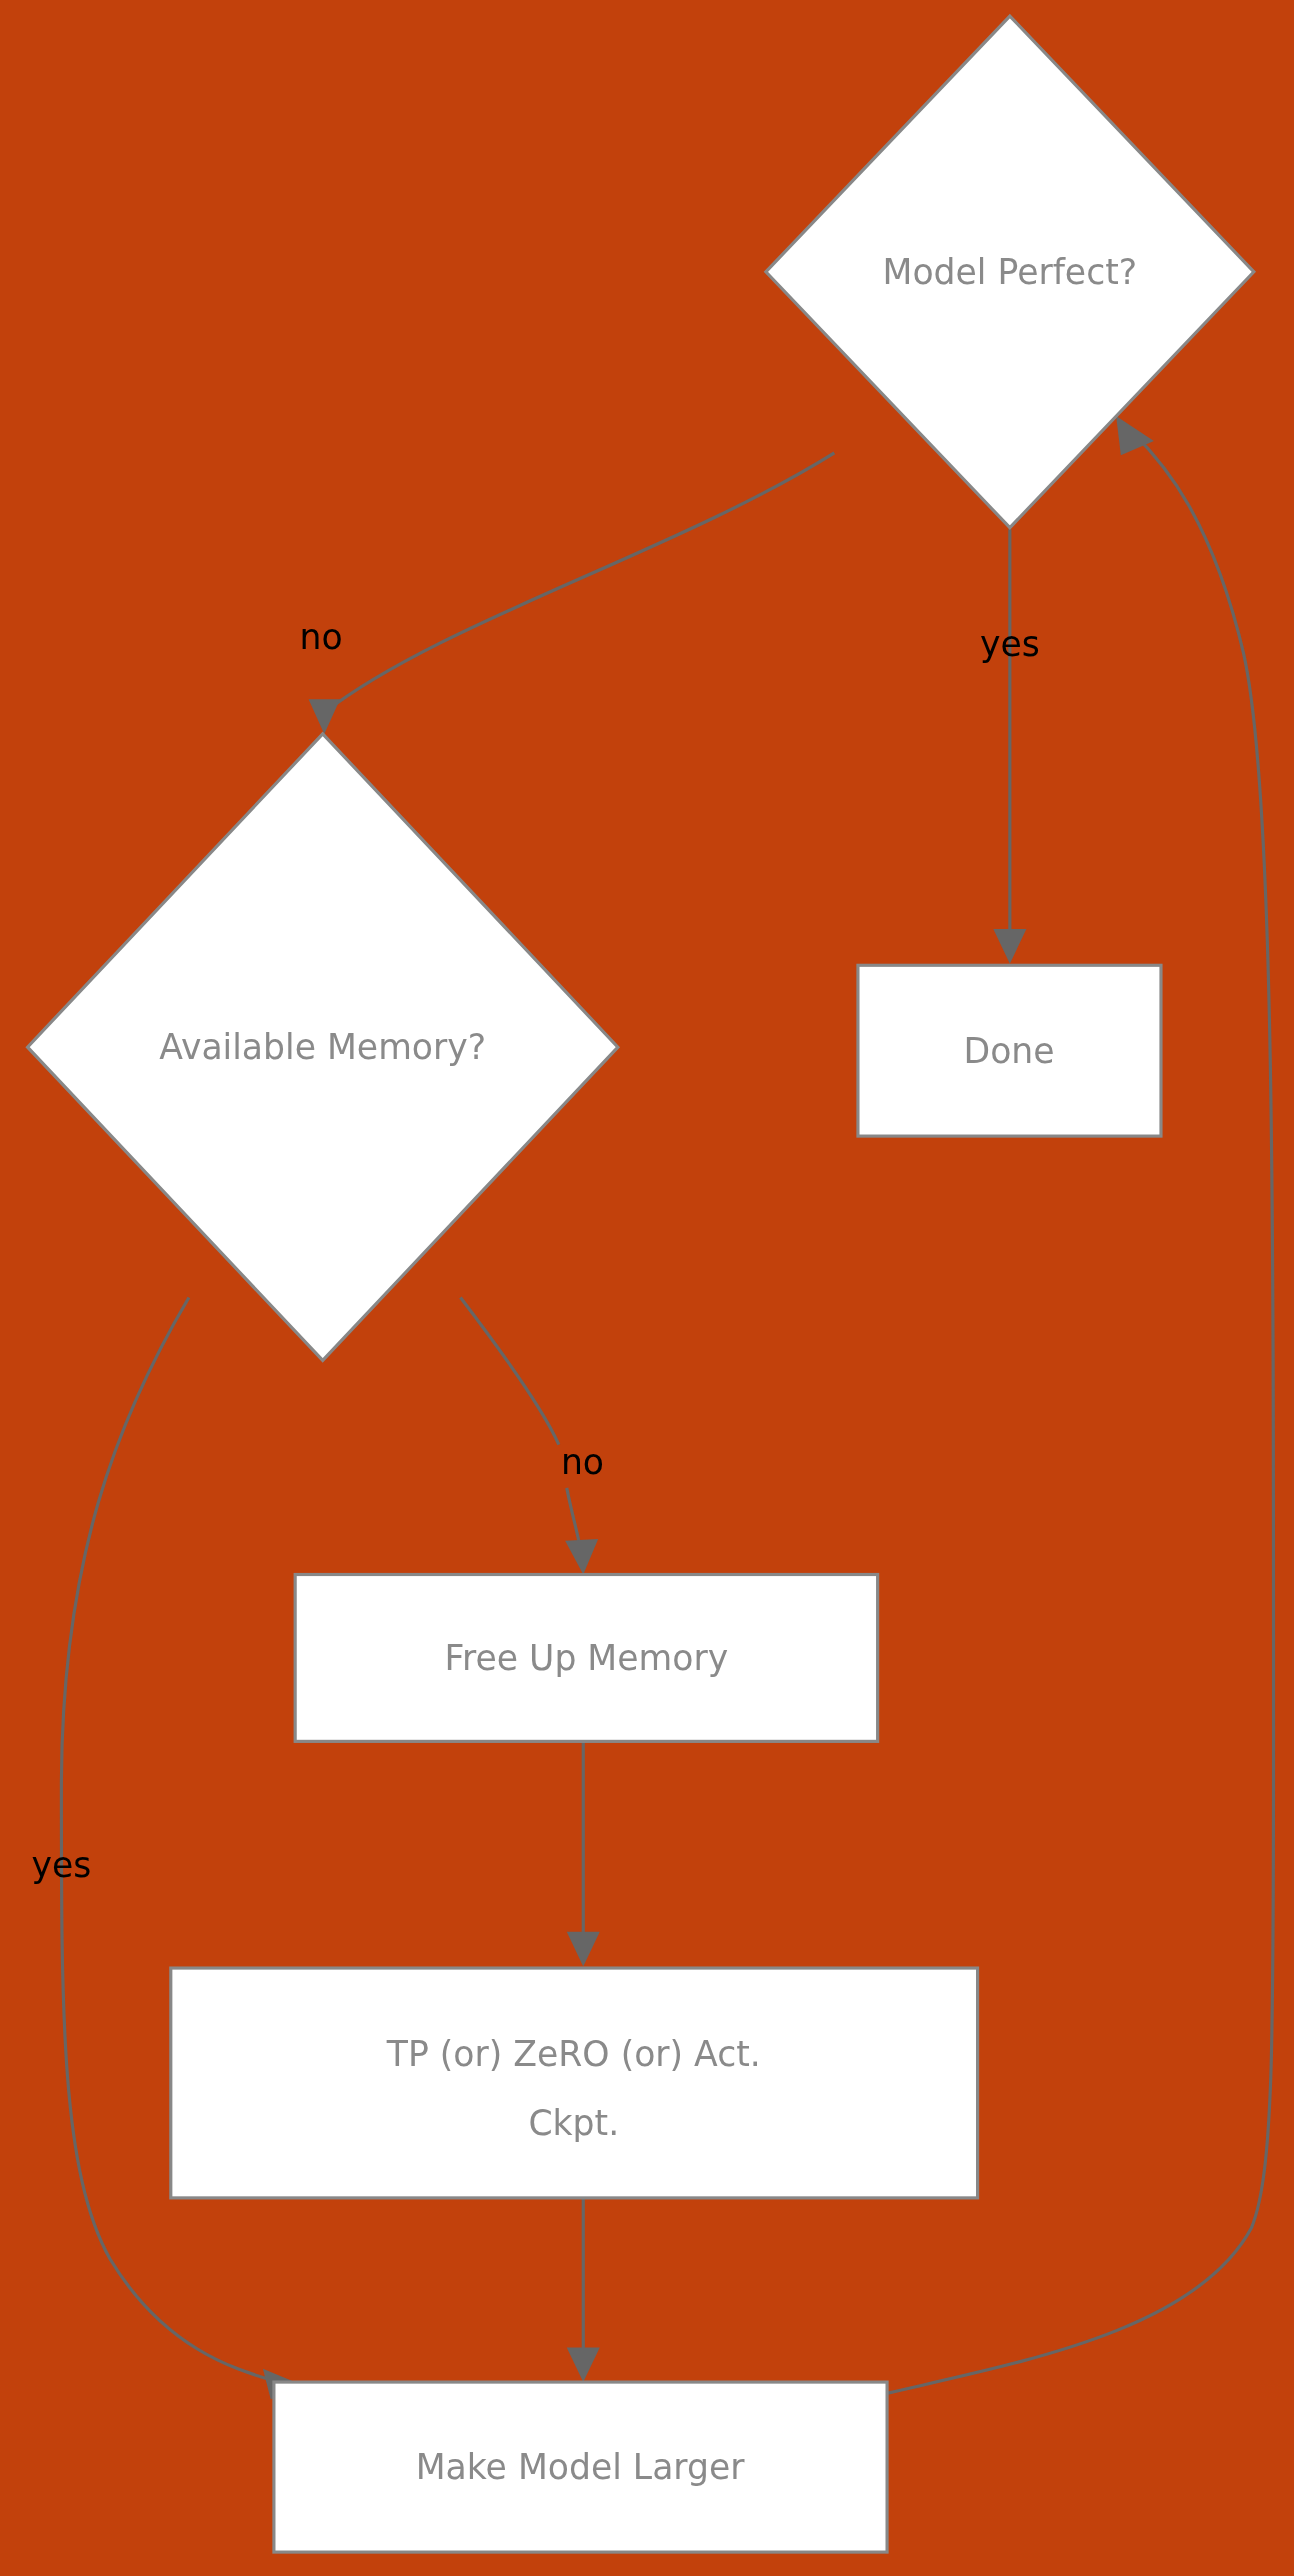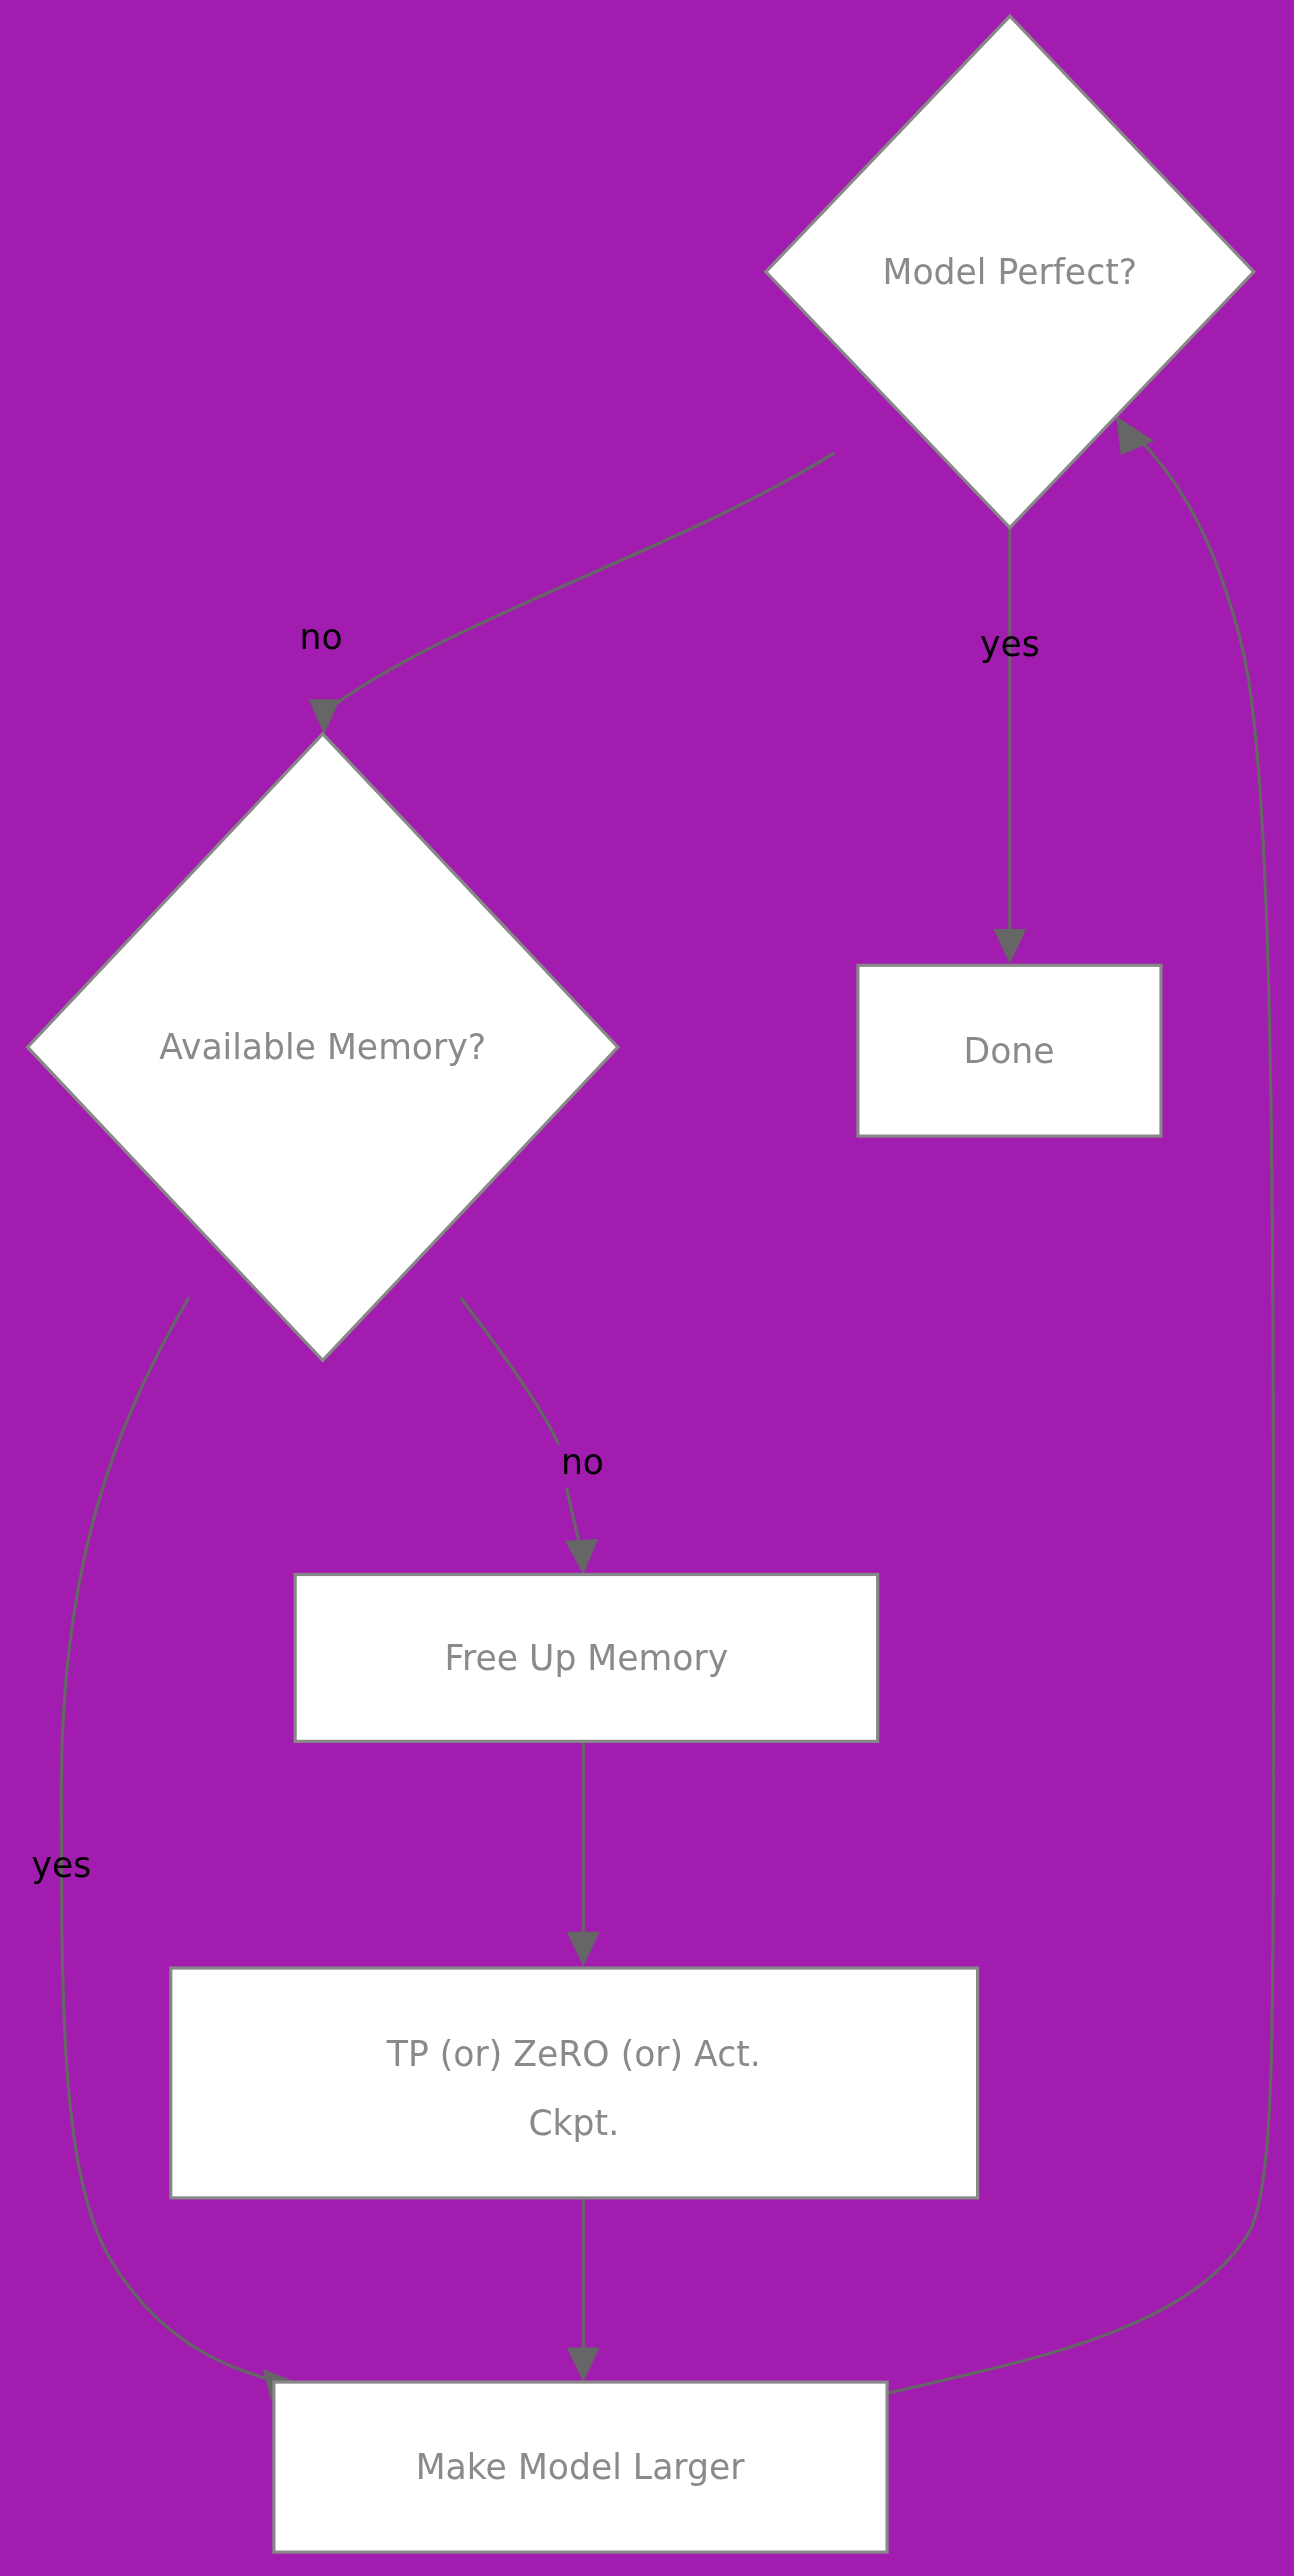--- a/index.html
+++ b/index.html
@@ -7,21 +7,21 @@
     padding: 0;
     background: #ffffff;
   }
   body {
     font-family: "DejaVu Sans", sans-serif;
   }
   #canvas {
     position: relative;
     width: 1294px;
     height: 2576px;
-    background: #a21caf;
+    background: #c2410c;
     overflow: hidden;
   }
   #flow-svg {
     position: absolute;
     left: 0;
     top: 0;
     width: 1294px;
     height: 2576px;
   }
   .node-shape {

